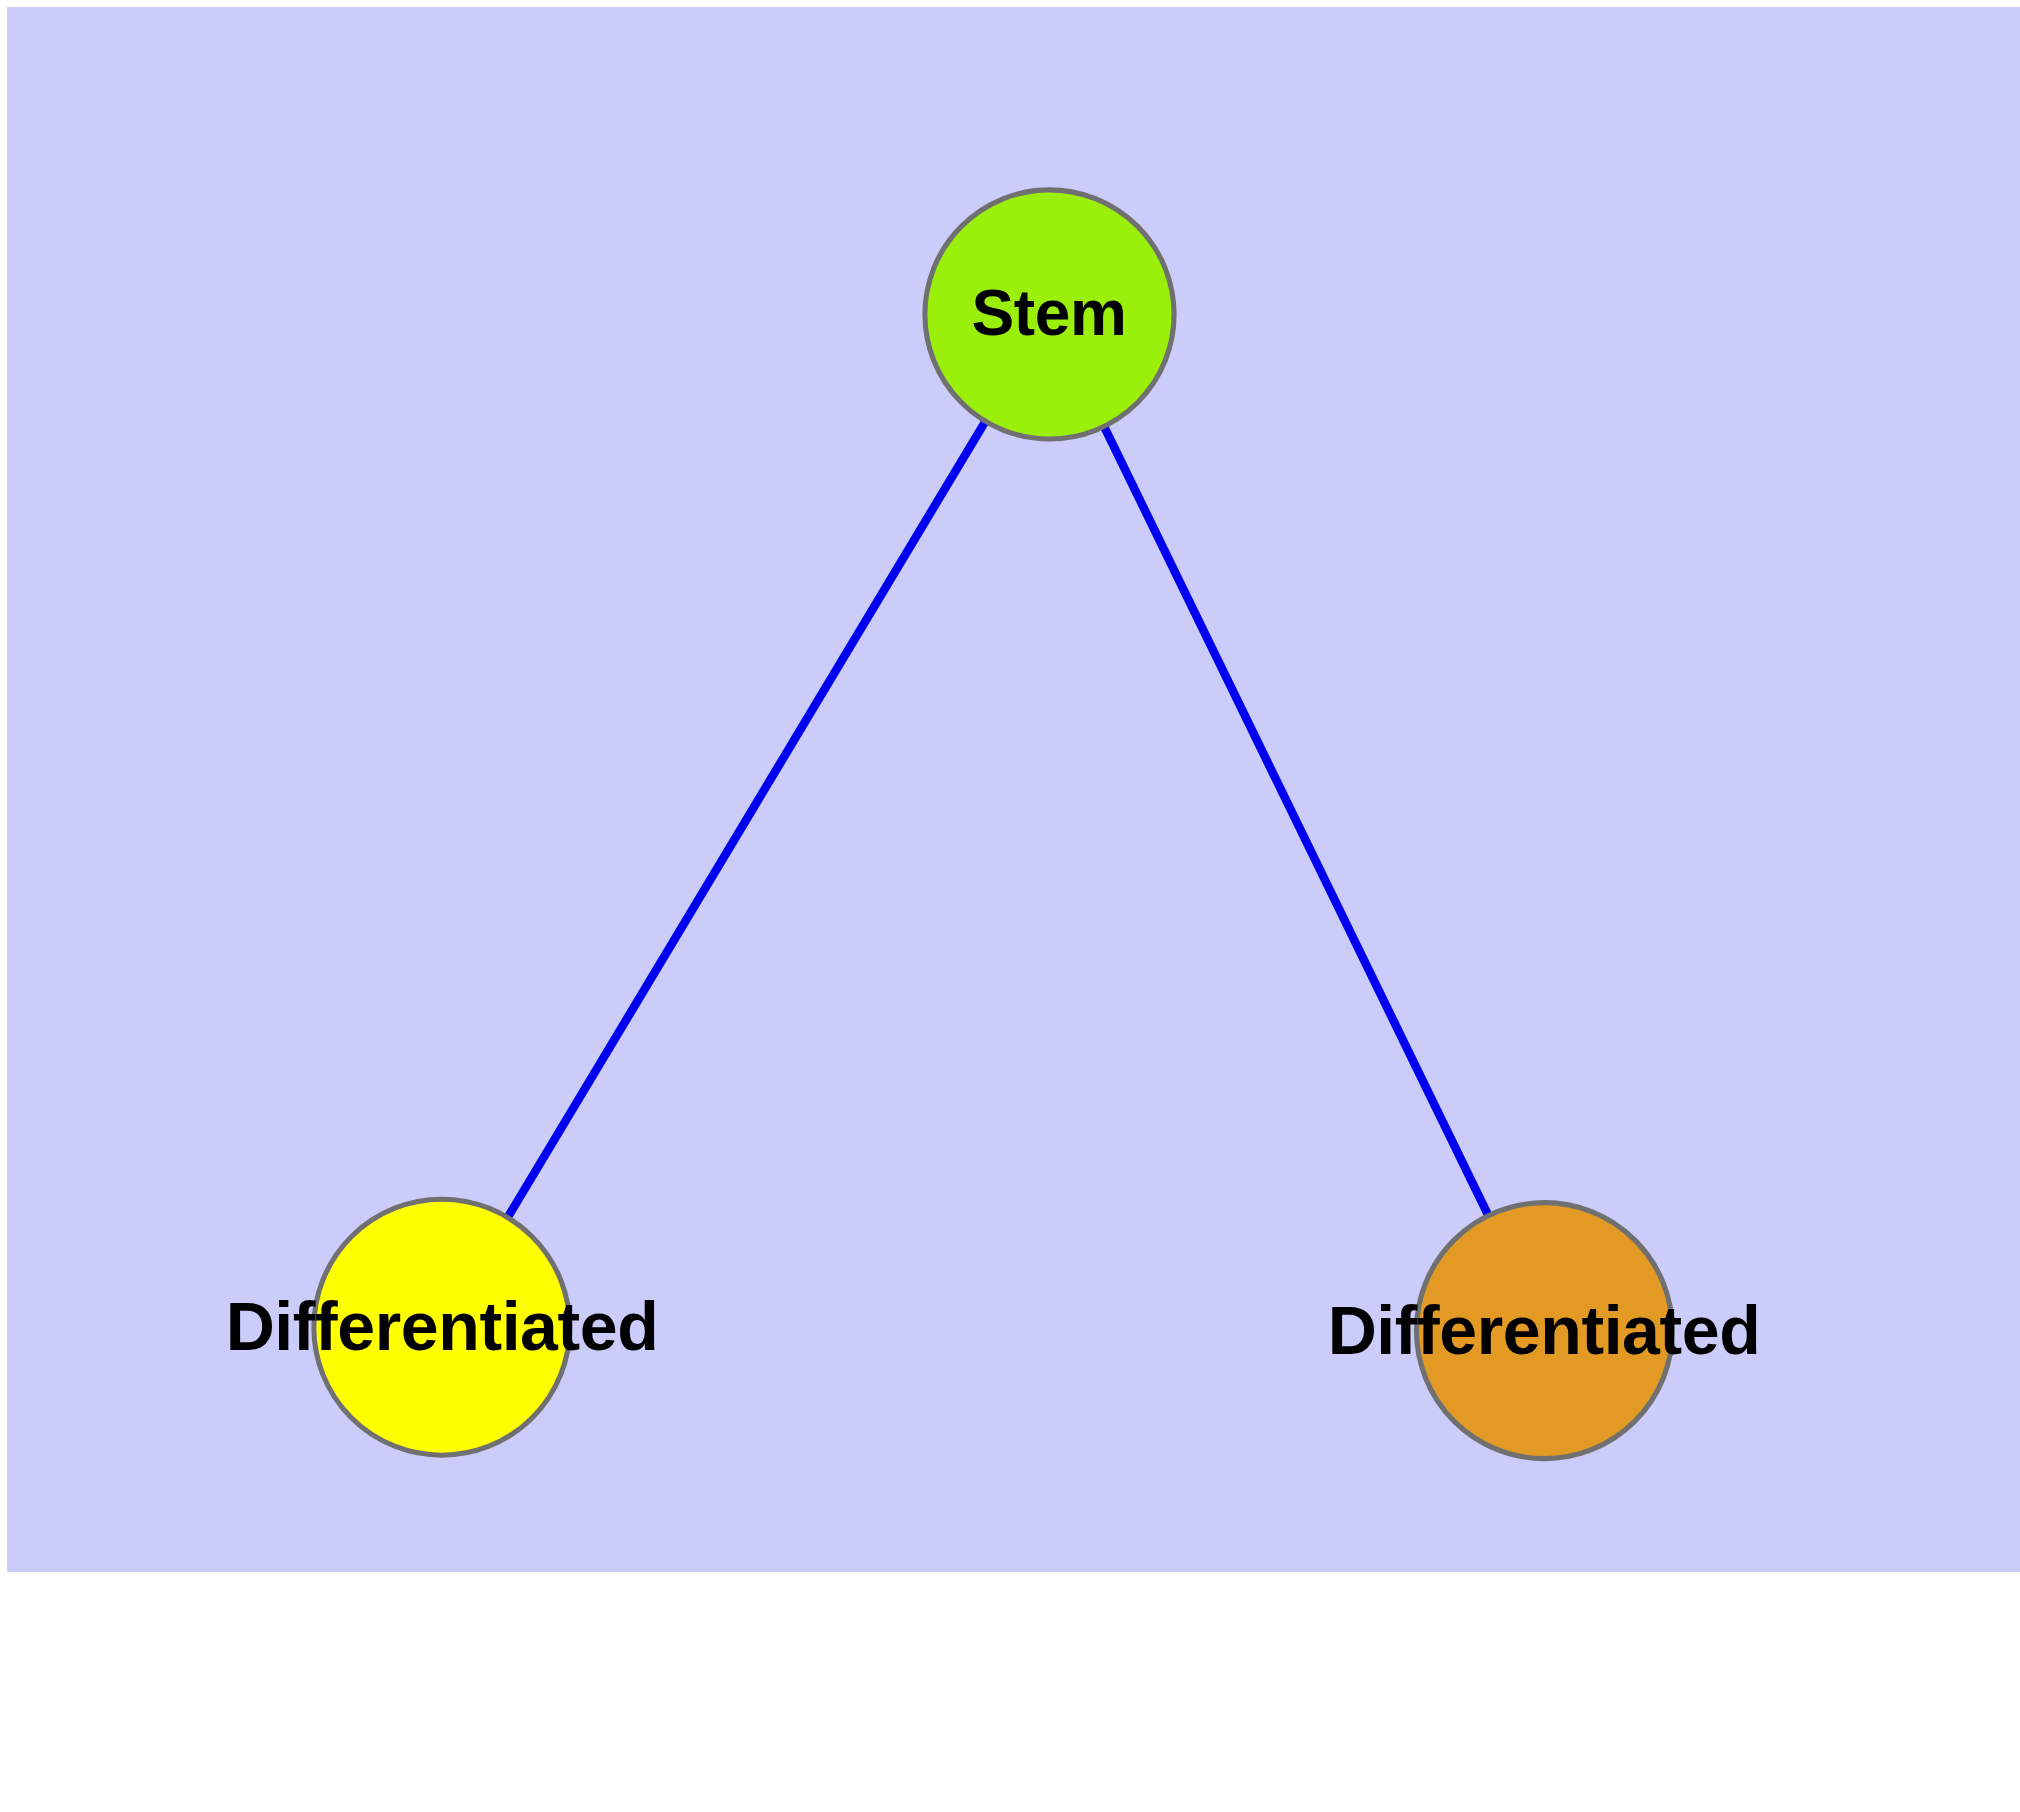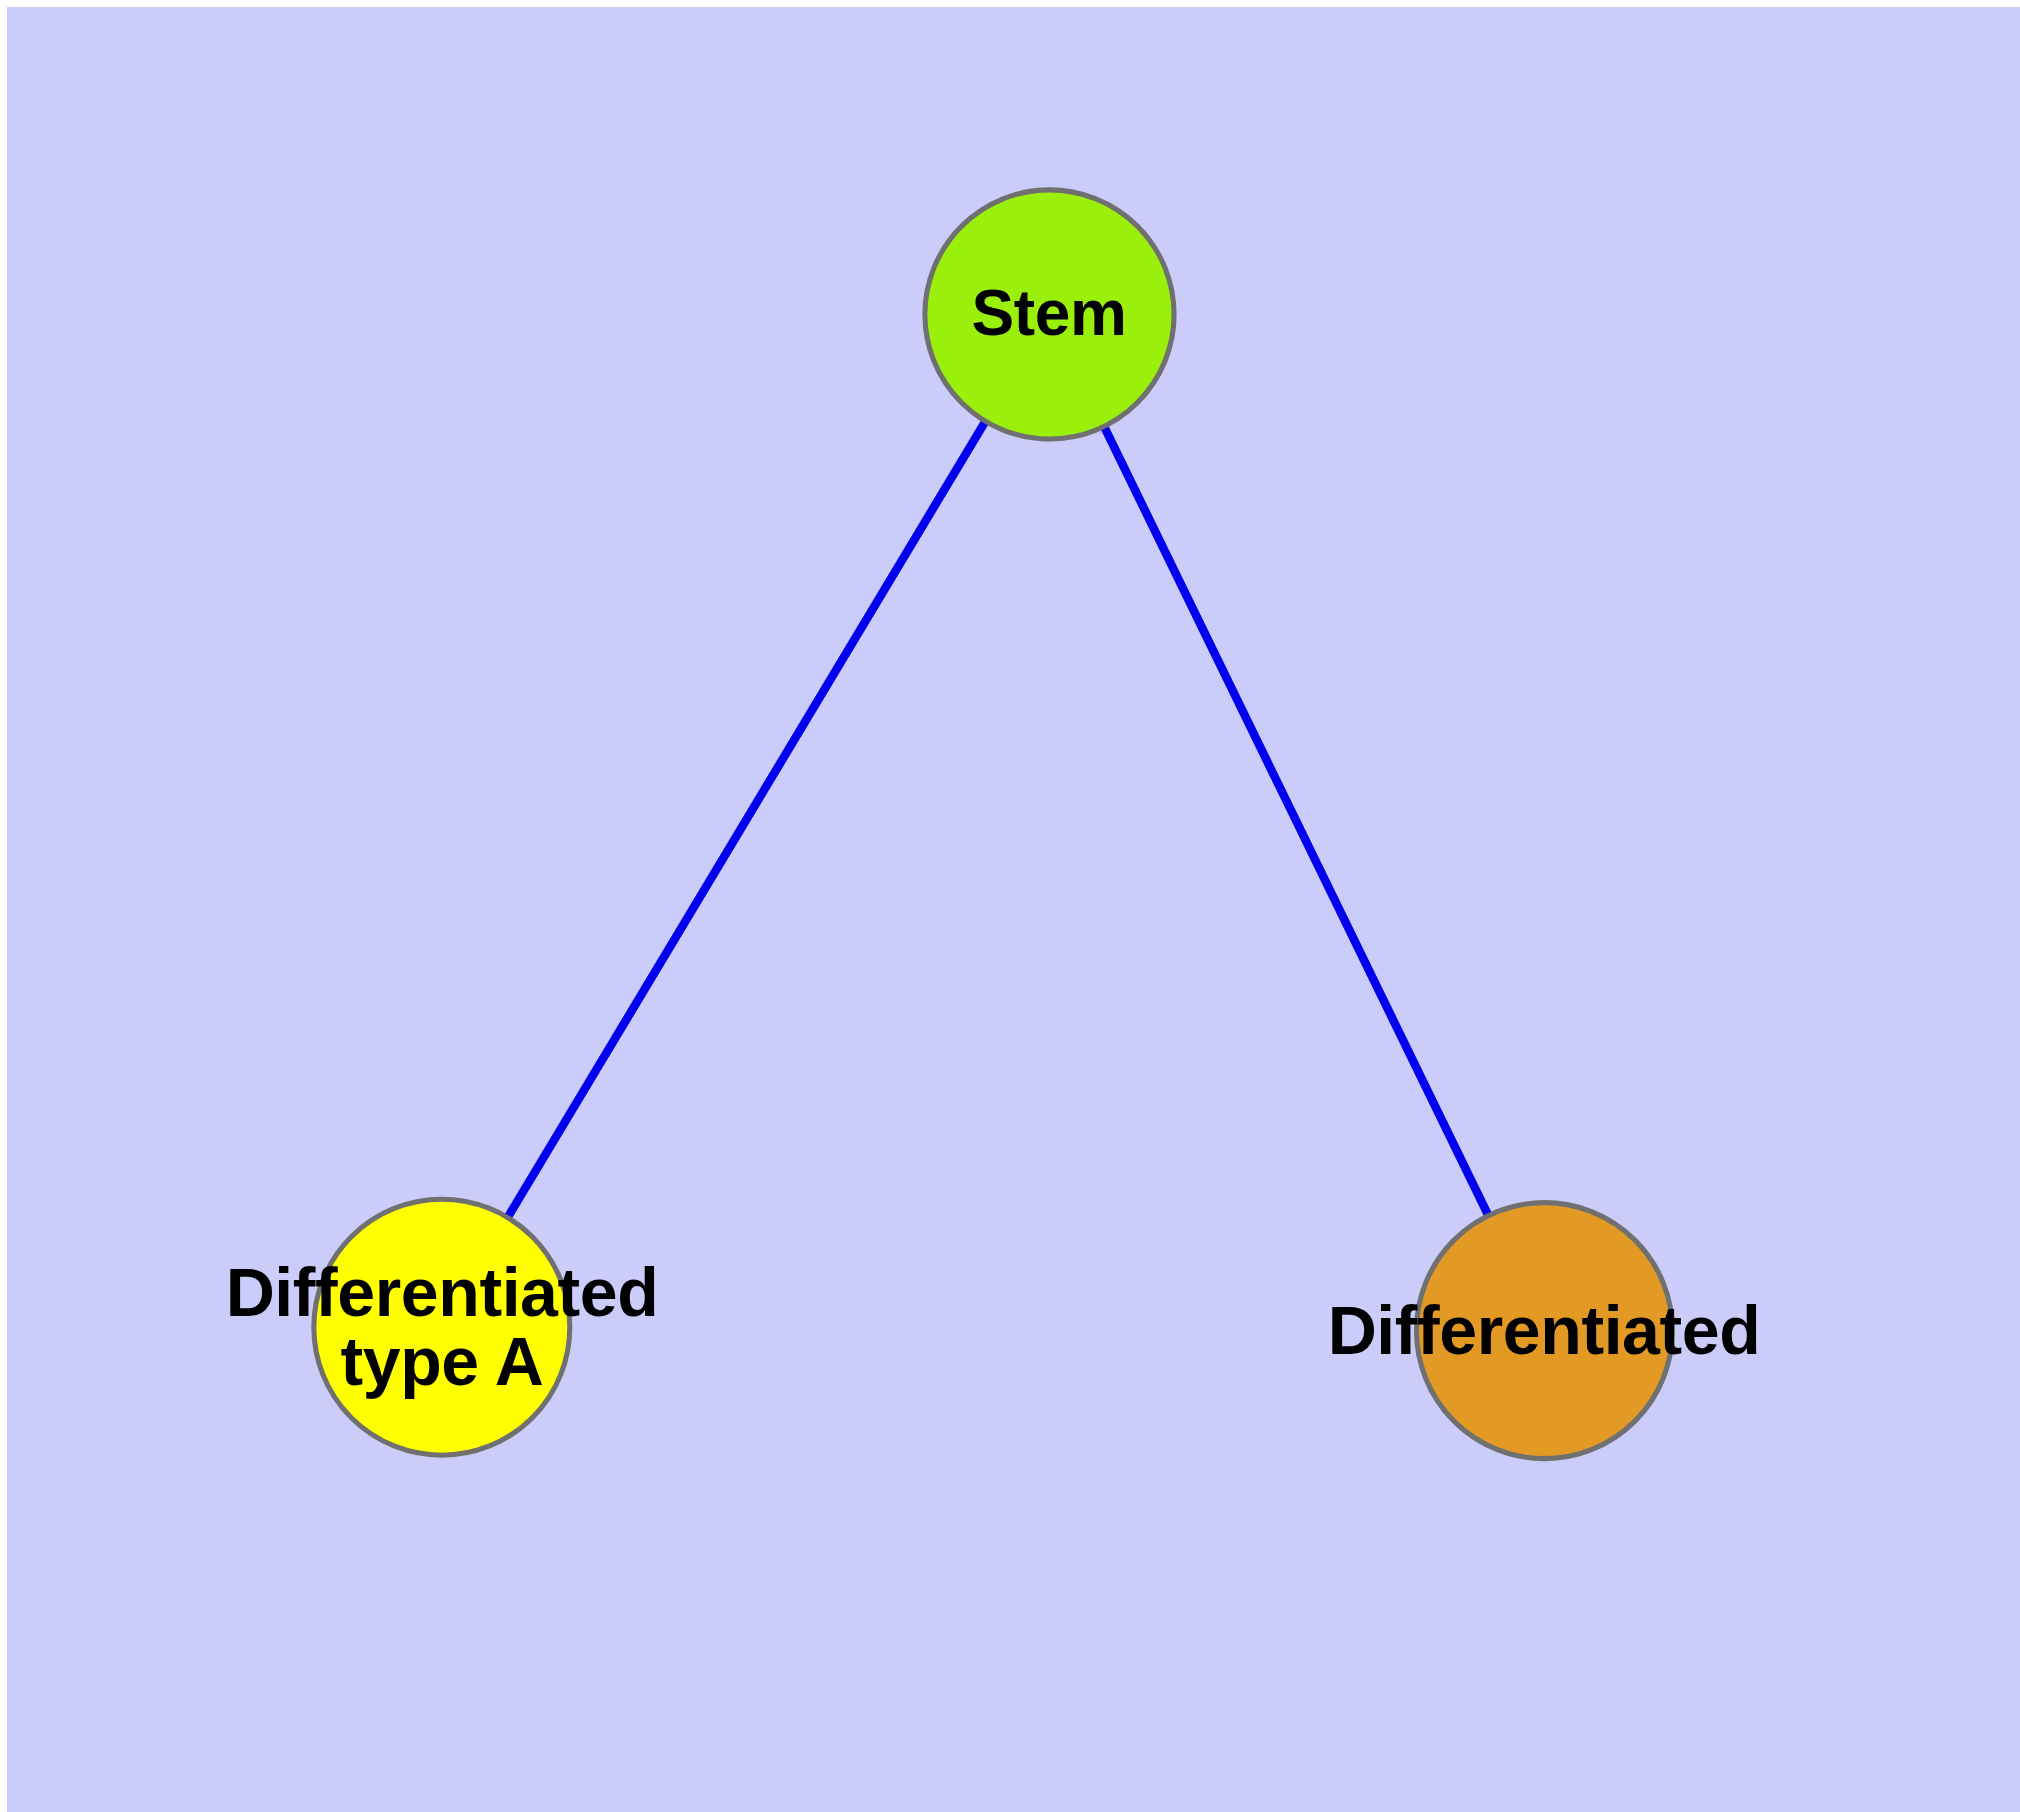--- a/index.html
+++ b/index.html
@@ -3,21 +3,21 @@
 <meta charset="utf-8">
 <style>
   html, body {
     margin: 0;
     padding: 0;
     background: #ffffff;
   }
   #canvas {
     position: relative;
     width: 2021px;
-    height: 1812px;
+    height: 1572px;
     overflow: hidden;
     background: #ffffff;
     font-family: "Liberation Sans", sans-serif;
   }
   #plot-bg {
     position: absolute;
     left: 6.8px;
     top: 6.8px;
     width: 2014px;
     height: 1805px;
@@ -62,18 +62,18 @@
       </g>
     <g id="nodes-layer">
         <circle cx="1238" cy="371" r="147" fill="#9af00a" stroke="#707070" stroke-width="6"></circle>
         <circle cx="521" cy="1566" r="151" fill="#ffff00" stroke="#707070" stroke-width="6"></circle>
         <circle cx="1822" cy="1570" r="151" fill="#e29a24" stroke="#707070" stroke-width="6"></circle>
       </g>
   </svg>
 
   <div id="labels-layer">
       <div class="node-label stem" style="left: 1049px; top: 314px; font-size: 64px; color: rgb(0, 0, 0);"><div>Stem</div></div>
-      <div class="node-label leaf" style="left: 442px; top: 1327px; font-size: 68px; color: rgb(0, 0, 0);"><div>Differentiated</div><div>type A</div></div>
+      <div class="node-label leaf" style="left: 442px; top: 1327px; font-size: 68px; color: rgb(0, 0, 0);"><div>Differentiated</div></div>
       <div class="node-label leaf" style="left: 1544px; top: 1331px; font-size: 68px; color: rgb(0, 0, 0);"><div>Differentiated</div></div>
     </div>
 
 </div>
 
 
 </body></html>

